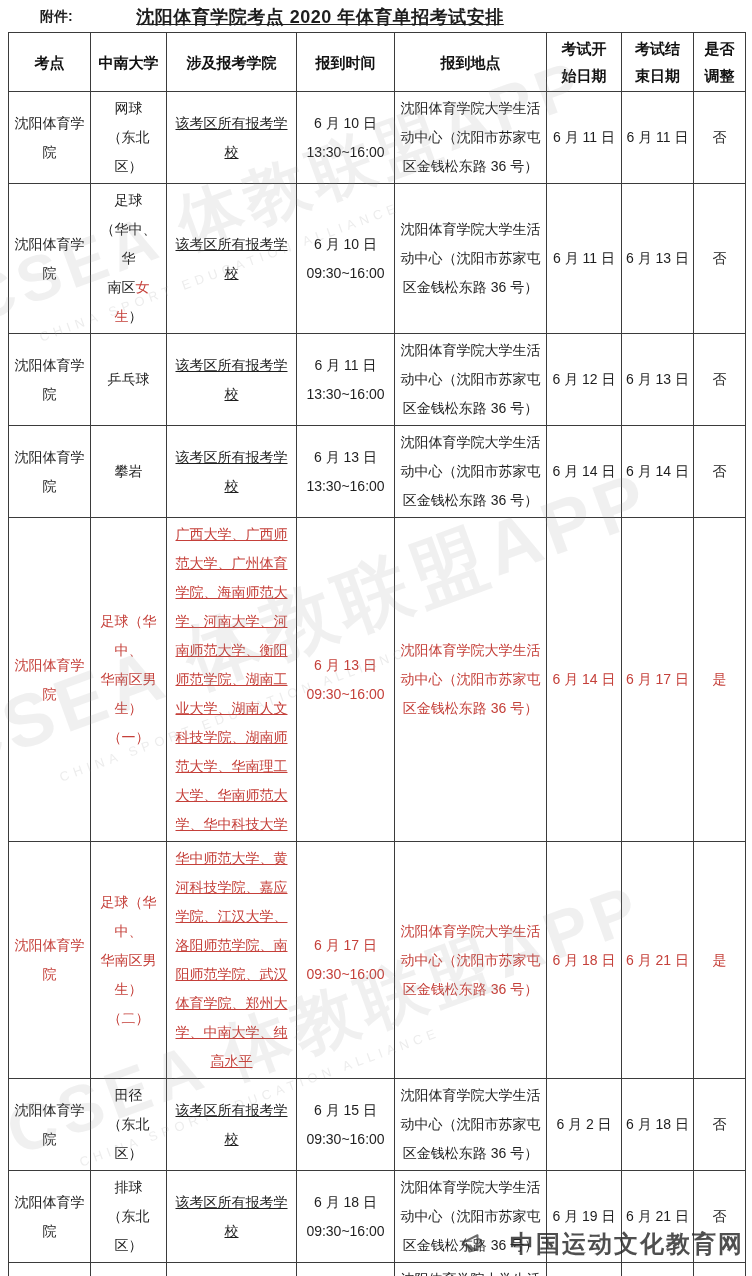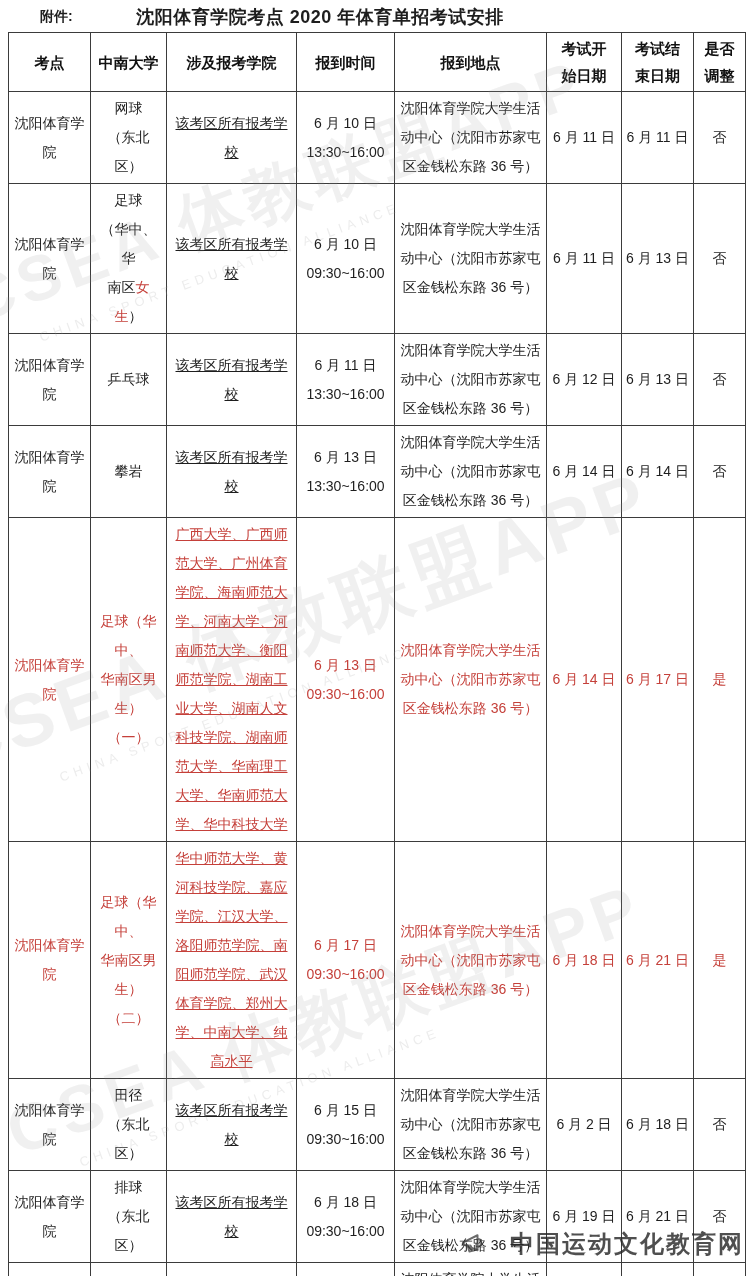--- a/index.html
+++ b/index.html
@@ -12,20 +12,21 @@
     overflow:hidden;
   }
   .attachment{
     position:absolute;left:8px;top:8px;
     font-size:14px;font-weight:700;margin-left:32px;
   }
   .page-title{
     position:absolute;left:0;top:5px;width:640px;
     text-align:center;font-size:18px;font-weight:700;
     letter-spacing:0.5px;
+    text-decoration:underline;
   }
   table.schedule{
     position:absolute;left:8px;top:32px;
     width:737px;
     border-collapse:collapse;table-layout:fixed;
     background:transparent;
   }
   .schedule th,.schedule td{
     border:1.6px solid #3b3b3b;
     text-align:center;vertical-align:middle;

